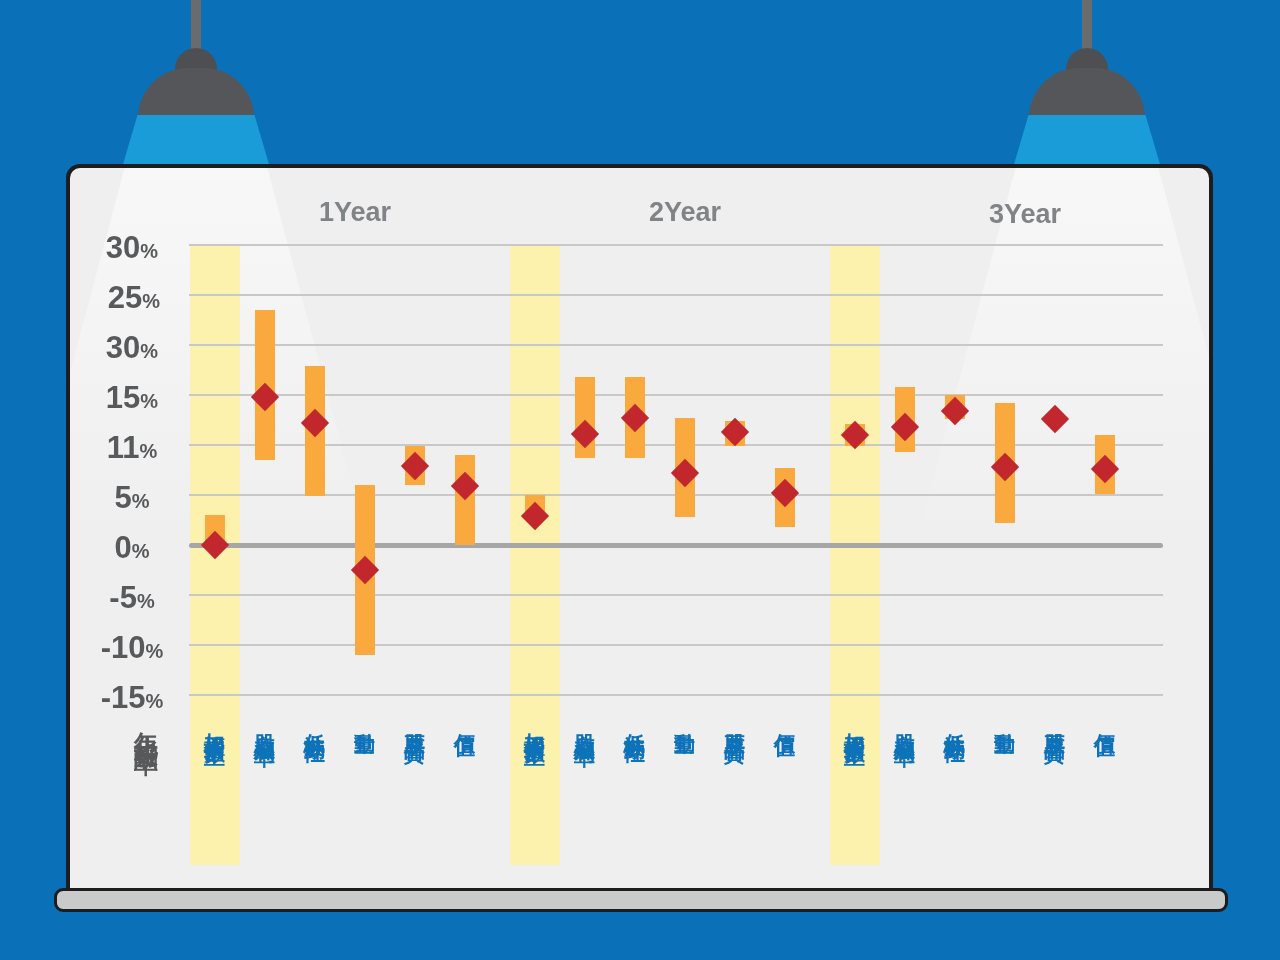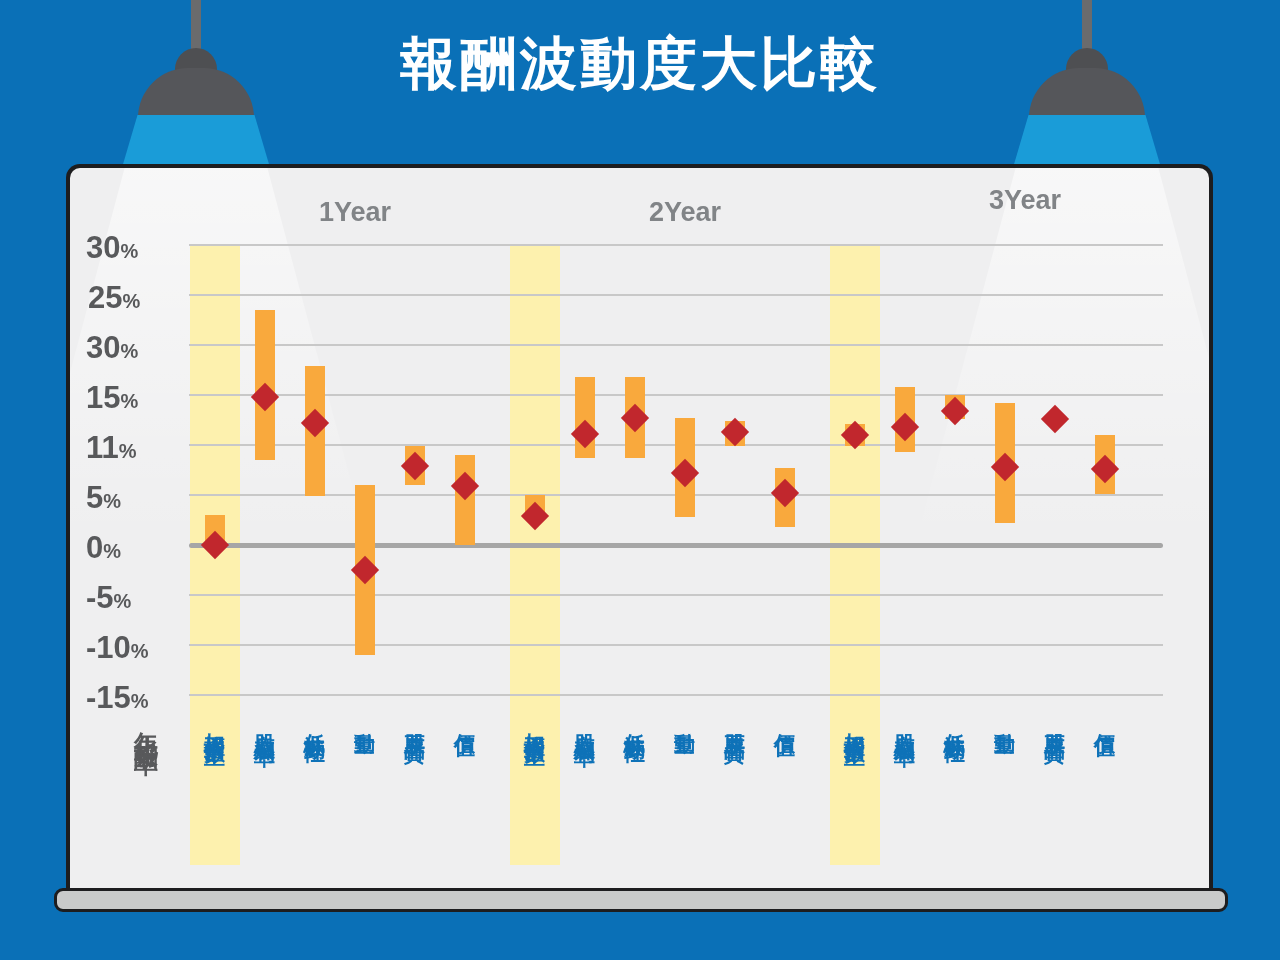--- a/index.html
+++ b/index.html
@@ -27,21 +27,21 @@
   .panel-clip{position:absolute;left:70px;top:168px;width:1139px;height:720px;overflow:hidden;}
   .beam{position:absolute;top:0;width:420px;height:520px;
         background:linear-gradient(to bottom,rgba(255,255,255,0.55),rgba(255,255,255,0) 72%);
         clip-path:polygon(33% 0,67% 0,100% 100%,0 100%);}
   .base{position:absolute;left:54px;top:888px;width:1174px;height:24px;box-sizing:border-box;
         background:var(--base);border:3px solid var(--frame);border-radius:9px;}
   #chart-layer{position:absolute;left:0;top:0;width:1280px;height:960px;}
   .hl-col{position:absolute;background:var(--yellow);}
   .gridline{position:absolute;height:2px;background:var(--grid);}
   .zeroline{position:absolute;height:5px;background:var(--zero);border-radius:3px;}
-  .tick{position:absolute;width:92px;text-align:left;color:var(--axis-gray);font-weight:bold;line-height:1;}
+  .tick{position:absolute;width:92px;text-align:center;color:var(--axis-gray);font-weight:bold;line-height:1;}
   .tick .num{font-size:31px;}
   .tick .pct{font-size:20px;}
   .year{position:absolute;transform:translateX(-50%);font-size:27px;font-weight:bold;color:var(--year-gray);}
   .bar{position:absolute;width:20px;background:var(--orange);}
   .pt{position:absolute;width:20px;height:20px;background:var(--red);transform:translate(-50%,-50%) rotate(45deg);}
   .cat-label{position:absolute;transform:translateX(-50%);writing-mode:vertical-rl;text-orientation:upright;
              color:var(--label-blue);font-size:21px;font-weight:bold;letter-spacing:3px;line-height:1.1;}
   .ylabel{position:absolute;left:146px;top:712px;transform:translateX(-50%);
           writing-mode:vertical-rl;text-orientation:upright;color:var(--axis-gray);
           font-size:24px;font-weight:bold;letter-spacing:5px;line-height:1;}
@@ -57,21 +57,20 @@
     <div class="dome"></div>
     <div class="shade"></div>
   </div>
   <div class="lamp" style="left:1007px">
     <div class="cord"></div>
     <div class="knob"></div>
     <div class="dome"></div>
     <div class="shade"></div>
   </div>
 
-  <div class="title">報酬波動度大比較</div>
 
   <div class="panel"></div>
   <div class="panel-clip">
     <div class="beam" style="left:-84px"></div>
     <div class="beam" style="left:807px"></div>
   </div>
 
   <div id="chart-layer">
     <div class="ylabel">年化報酬率</div>
   <div class="hl-col" style="left: 190px; top: 245px; width: 50px; height: 620px;"></div>
@@ -92,21 +91,21 @@
       <div class="zeroline" style="left: 189px; top: 542.5px; width: 974px;"></div>
       <div class="tick" style="left: 86px; top: 532px;"><span class="num">0</span><span class="pct">%</span></div>
       <div class="gridline" style="left: 189px; top: 594px; width: 974px;"></div>
       <div class="tick" style="left: 86px; top: 582px;"><span class="num">-5</span><span class="pct">%</span></div>
       <div class="gridline" style="left: 189px; top: 644px; width: 974px;"></div>
       <div class="tick" style="left: 86px; top: 632px;"><span class="num">-10</span><span class="pct">%</span></div>
       <div class="gridline" style="left: 189px; top: 694px; width: 974px;"></div>
       <div class="tick" style="left: 86px; top: 682px;"><span class="num">-15</span><span class="pct">%</span></div>
       <div class="year" style="left: 355px; top: 197px;">1Year</div>
       <div class="year" style="left: 685px; top: 197px;">2Year</div>
-      <div class="year" style="left: 1025px; top: 185px;">3Year</div>
+      <div class="year" style="left: 1025px; top: 199px;">3Year</div>
       <div class="bar" style="left: 205px; top: 515px; height: 30px;"></div>
       <div class="bar" style="left: 255px; top: 310px; height: 150px;"></div>
       <div class="bar" style="left: 305px; top: 366px; height: 130px;"></div>
       <div class="bar" style="left: 355px; top: 485px; height: 170px;"></div>
       <div class="bar" style="left: 405px; top: 446px; height: 39px;"></div>
       <div class="bar" style="left: 455px; top: 455px; height: 90px;"></div>
       <div class="bar" style="left: 525px; top: 495px; height: 22px;"></div>
       <div class="bar" style="left: 575px; top: 377px; height: 81px;"></div>
       <div class="bar" style="left: 625px; top: 377px; height: 81px;"></div>
       <div class="bar" style="left: 675px; top: 418px; height: 99px;"></div>

